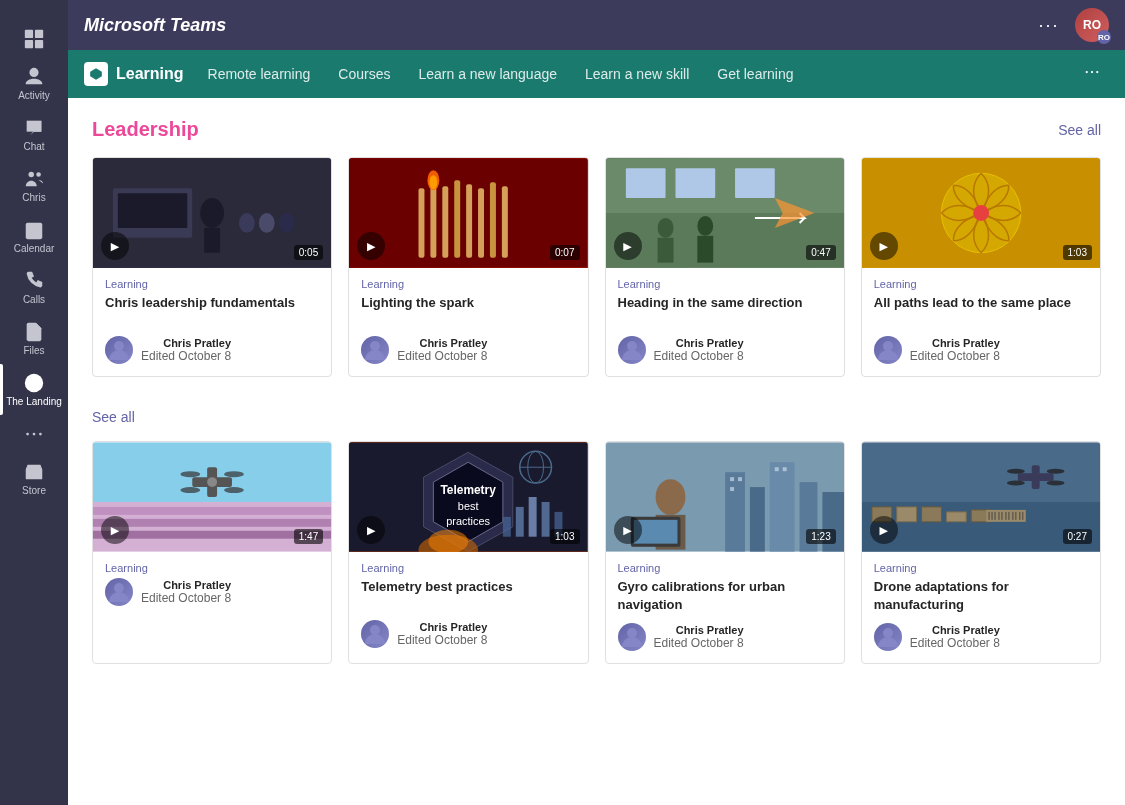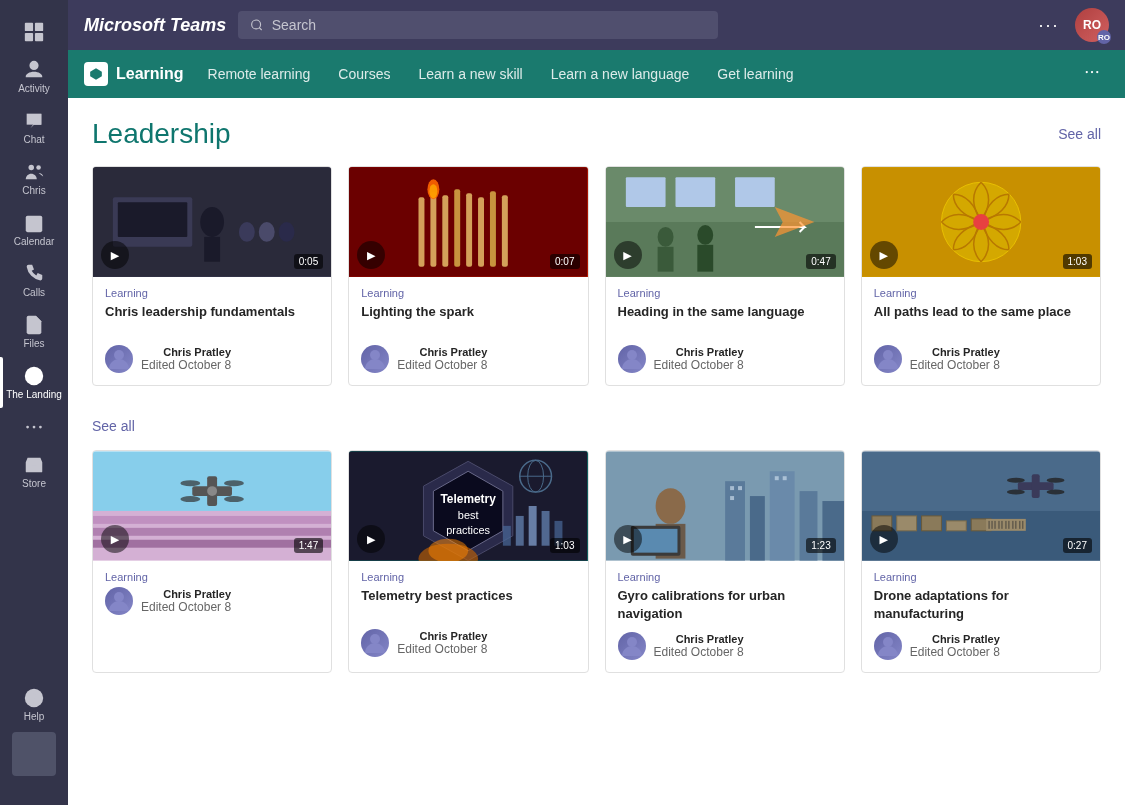--- a/index.html
+++ b/index.html
@@ -5,21 +5,21 @@
     * { box-sizing: border-box; margin: 0; padding: 0; }
     body { font-family: 'Segoe UI', sans-serif; display: flex; height: 805px; width: 1125px; overflow: hidden; background: #f3f2f1; }
 
     
     .sidebar {
       width: 68px;
       background: #33344a;
       display: flex;
       flex-direction: column;
       align-items: center;
-      padding: 13px 0;
+      padding: 20px 0;
       flex-shrink: 0;
       height: 805px;
     }
     .sidebar-item {
       display: flex;
       flex-direction: column;
       align-items: center;
       padding: 8px 4px;
       cursor: pointer;
       width: 100%;
@@ -208,23 +208,23 @@
 
     
     .section { margin-bottom: 32px; }
     .section-header {
       display: flex;
       align-items: center;
       justify-content: space-between;
       margin-bottom: 16px;
     }
     .section-title {
-      font-size: 28px;
-      font-weight: 400;
-      color: #0f766e;
+      font-size: 20px;
+      font-weight: 700;
+      color: #ec4899;
     }
     .see-all {
       color: #6264a7;
       font-size: 14px;
       cursor: pointer;
       font-weight: 500;
     }
 
     
     .card-grid {
@@ -410,68 +410,46 @@
   </div>
 
   <div class="sidebar-item">
     <svg viewBox="0 0 24 24">
       <path d="M3 9h18M3 9l2-5h14l2 5M3 9v10a1 1 0 001 1h16a1 1 0 001-1V9"></path>
       <rect x="9" y="13" width="6" height="6"></rect>
     </svg>
     <span class="icon-label">Store</span>
   </div>
 
-  <div class="sidebar-bottom">
-    <div class="sidebar-item">
-      <svg viewBox="0 0 24 24">
-        <circle cx="12" cy="12" r="10"></circle>
-        <path d="M9.09 9a3 3 0 015.83 1c0 2-3 3-3 3"></path>
-          <circle cx="12" cy="17" r="0.5" fill="#c5c5cf"></circle>
-      </svg>
-      <span class="icon-label">Help</span>
-    </div>
-    <div class="sidebar-download-btn">
-      <svg viewBox="0 0 24 24" width="20" height="20" fill="white">
-        <path d="M12 4v12m0 0l-4-4m4 4l4-4M4 20h16"></path>
-      </svg>
-    </div>
-  </div>
 </div>
 
 <div class="top-header">
   <span class="app-title">Microsoft Teams</span>
-  <div class="search-box">
-    <svg width="14" height="14" viewBox="0 0 24 24" fill="none" stroke="#c5c5cf" stroke-width="2">
-      <circle cx="11" cy="11" r="8"></circle>
-        <line x1="21" y1="21" x2="16.65" y2="16.65"></line>
-    </svg>
-    <input type="text" placeholder="Search" style="">
-  </div>
   <div class="header-right">
     <span class="three-dots">···</span>
     <div class="avatar">
       <span>RO</span>
       <div class="avatar-badge">RO</div>
     </div>
   </div>
 </div>
 
 <div class="sub-nav">
   <div class="sub-nav-brand">
     <div class="brand-icon">
       <svg width="14" height="14" viewBox="0 0 24 24" fill="#1a7a6e">
         <polygon points="12,2 22,8 22,16 12,22 2,16 2,8"></polygon>
       </svg>
     </div>
     <span>Learning</span>
   </div>
   <div class="sub-nav-item">Remote learning</div>
   <div class="sub-nav-item">Courses</div>
+  <div class="sub-nav-item">Learn a new language</div>
   <div class="sub-nav-item">Learn a new skill</div>
-  <div class="sub-nav-item">Learn a new language</div>
   <div class="sub-nav-item">Get learning</div>
   <div class="sub-nav-more">
     <svg width="18" height="18" viewBox="0 0 24 24" fill="white">
       <circle cx="5" cy="12" r="1.5"></circle>
         <circle cx="12" cy="12" r="1.5"></circle>
         <circle cx="19" cy="12" r="1.5"></circle>
     </svg>
   </div>
 </div>
 
@@ -578,21 +556,21 @@
 
             <path d="M150 60 L200 60 L195 55 M200 60 L195 65" stroke="#fff" stroke-width="2" fill="none"></path>
 
             <polygon points="170,40 210,55 170,70 178,55" fill="rgba(255,150,50,0.7)"></polygon>
           </svg>
           <div class="play-btn">▶</div>
           <div class="duration-badge">0:47</div>
         </div>
         <div class="card-body">
           <div class="card-category">Learning</div>
-          <div class="card-title">Heading in the same language</div>
+          <div class="card-title">Heading in the same direction</div>
           <div class="card-author">
             <div class="author-avatar">
               <svg width="28" height="28" viewBox="0 0 28 28">
                 <circle cx="14" cy="10" r="5" fill="#8486c7"></circle>
                 <path d="M4 24c0-5.5 4.5-10 10-10s10 4.5 10 10" fill="#8486c7"></path>
               </svg>
             </div>
             <div class="author-info">
               <span class="author-name">Chris Pratley</span>
               <span class="author-edited">Edited October 8</span>
@@ -688,21 +666,21 @@
             </div>
             <div class="author-info">
               <span class="author-name">Chris Pratley</span>
               <span class="author-edited">Edited October 8</span>
             </div>
           </div>
         </div>
       </div>
 
       <div class="card">
-        <div class="card-thumb" style="height:110px; overflow:hidden; background:#0f766e;">
+        <div class="card-thumb" style="height:110px; overflow:hidden; background:#c2410c;">
           <svg class="thumb-svg" viewBox="0 0 240 110">
             <rect width="240" height="110" fill="#1a1a2e"></rect>
 
             <polygon points="120,10 165,35 165,85 120,110 75,85 75,35" fill="#2a2a4a" stroke="#4a4a6a" stroke-width="1"></polygon>
             <polygon points="120,20 155,40 155,80 120,100 85,80 85,40" fill="#0a0a1e" stroke="#6a6a8a" stroke-width="1"></polygon>
 
             <text x="120" y="52" text-anchor="middle" fill="#fff" font-size="12" font-weight="bold">Telemetry</text>
             <text x="120" y="68" text-anchor="middle" fill="#fff" font-size="11">best</text>
             <text x="120" y="83" text-anchor="middle" fill="#fff" font-size="11">practices</text>
 

